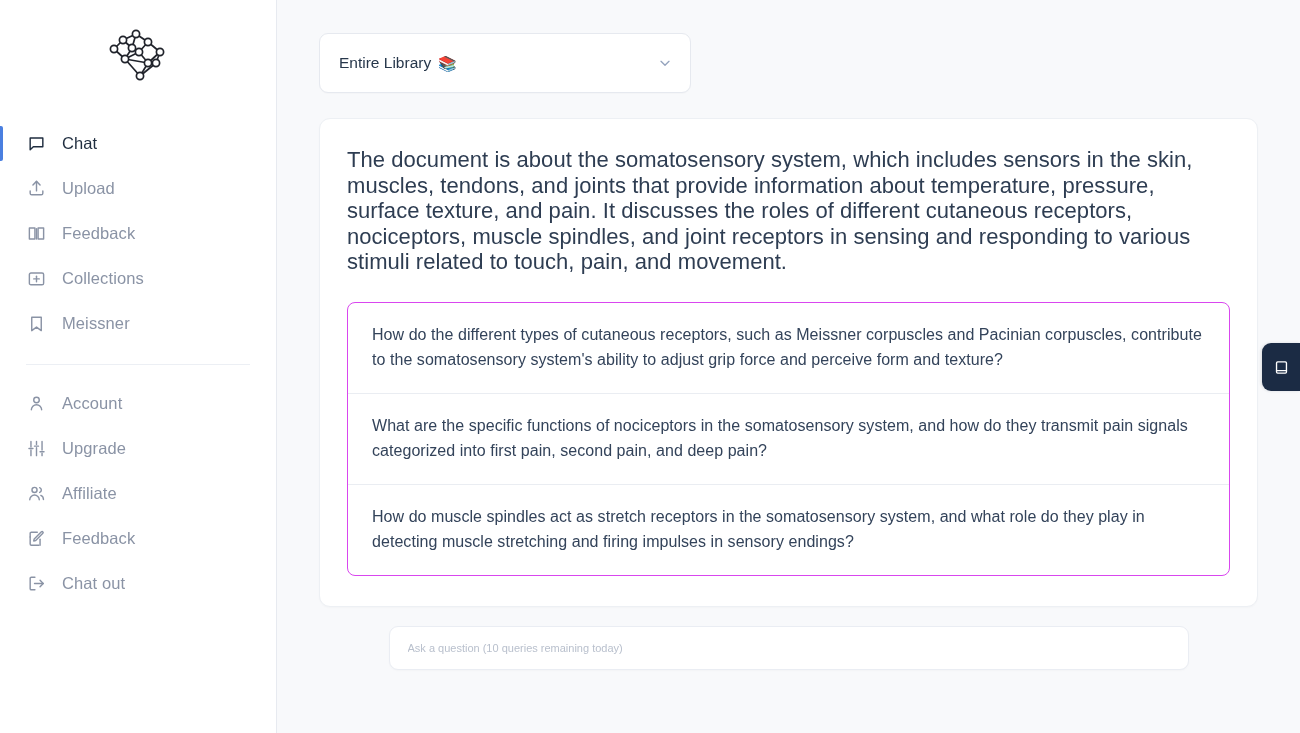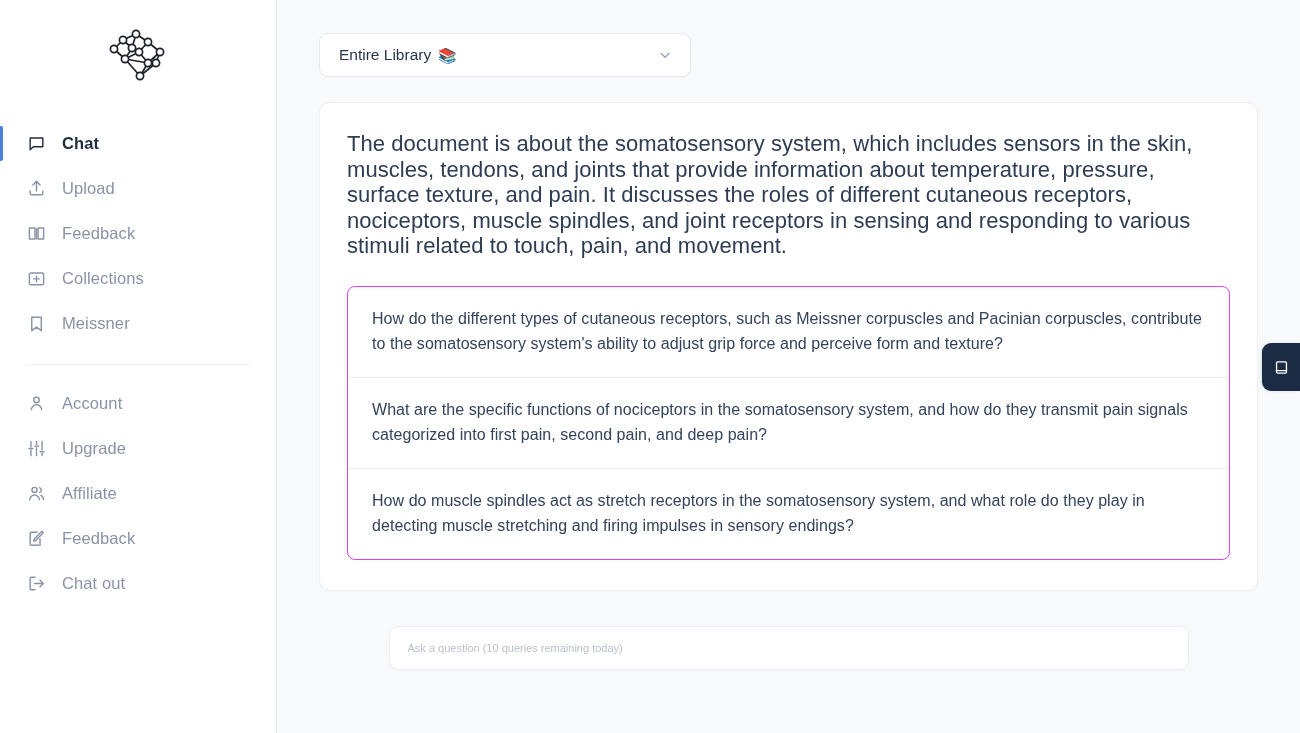--- a/index.html
+++ b/index.html
@@ -59,21 +59,21 @@
   .nav-item .nav-ico {
     width: 21px;
     height: 21px;
     margin-right: 15px;
     display: flex;
     align-items: center;
     justify-content: center;
     flex: 0 0 21px;
   }
   .nav-item .nav-ico svg { display: block; }
-  .nav-item.active { color: #1f2d3f; font-weight: 700; }
+  .nav-item.active { color: #1f2d3f; font-weight: 400; }
   .nav-item.active .bar {
     position: absolute;
     left: 0;
     top: 5px;
     bottom: 5px;
     width: 3px;
     background: #4a7fe0;
     border-radius: 0 2px 2px 0;
   }
   .nav-item.active .nav-ico svg { stroke: #1f2d3f; }
@@ -101,21 +101,21 @@
     padding: 0 42px;
     overflow: hidden;
   }
 
   .selectors {
     display: flex;
     gap: 26px;
     padding-top: 33px;
   }
   .select-box {
-    height: 44px;
+    height: 60px;
     background: #ffffff;
     border: 1px solid #e6e9ef;
     border-radius: 9px;
     display: flex;
     align-items: center;
     justify-content: space-between;
     padding: 0 17px 0 19px;
     font-size: 15.5px;
     color: #27374b;
     cursor: pointer;

